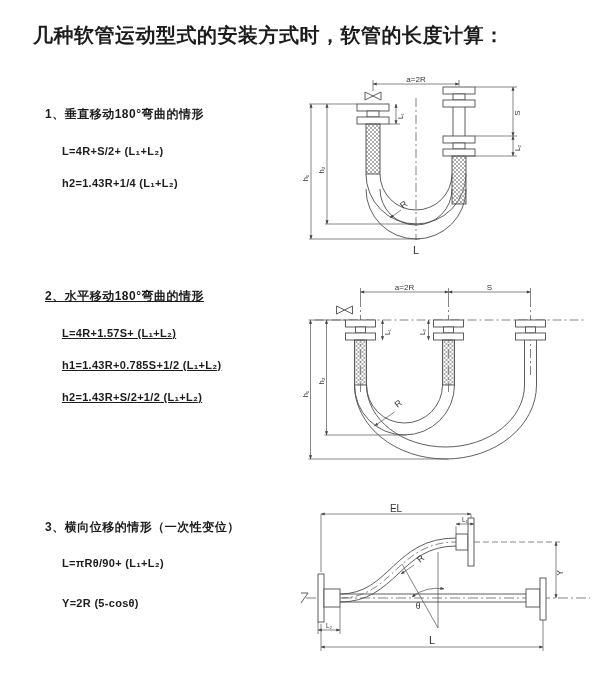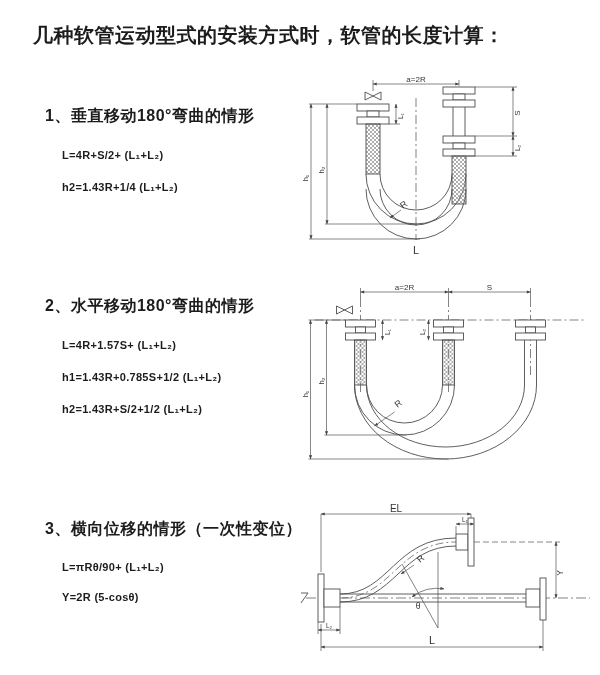--- a/index.html
+++ b/index.html
@@ -6,29 +6,29 @@
   body{
     position:relative;width:600px;height:675px;overflow:hidden;
     font-family:"Liberation Sans","DejaVu Sans",sans-serif;color:#1c1c1c;
   }
   .title{
     position:absolute;left:33px;top:22px;font-size:20px;font-weight:bold;
     letter-spacing:0.5px;white-space:nowrap;
   }
   .section{position:absolute;left:45px;}
   .sec1{top:106px;}
-  .sec2{top:296px;}
+  .sec2{top:288px;text-decoration:underline;}
   .sec3{top:519px;}
-  .heading{font-size:16px;font-weight:bold;letter-spacing:0.5px;white-space:nowrap;}
+  .heading{font-size:12px;font-weight:bold;letter-spacing:0.5px;white-space:nowrap;}
   .formulas{margin:12px 0 0 17px;}
   .formula{
     font-size:11px;font-weight:bold;letter-spacing:0.3px;
     height:32px;line-height:32px;white-space:nowrap;
   }
-  .sec3 .formula{height:30px;line-height:30px;}
+  .sec3 .formula{height:30px;line-height:30px;margin-top:10px;}
   .diagram{position:absolute;}
   .d1{left:298px;top:72px;}
   .d2{left:298px;top:280px;}
   .d3{left:298px;top:502px;}
   svg{display:block;}
   svg text{
     font-family:"Liberation Sans","DejaVu Sans",sans-serif;
     fill:#333;stroke:none;
   }
 </style>

